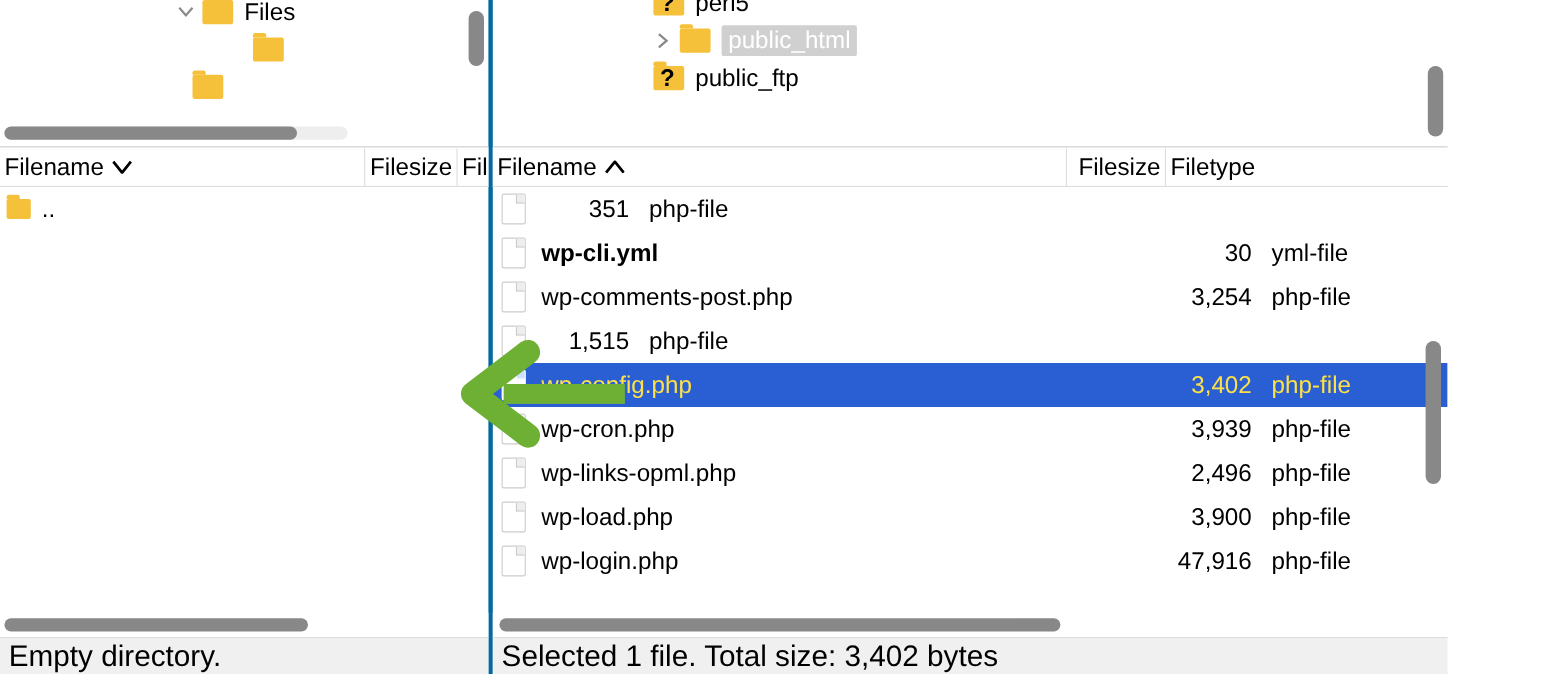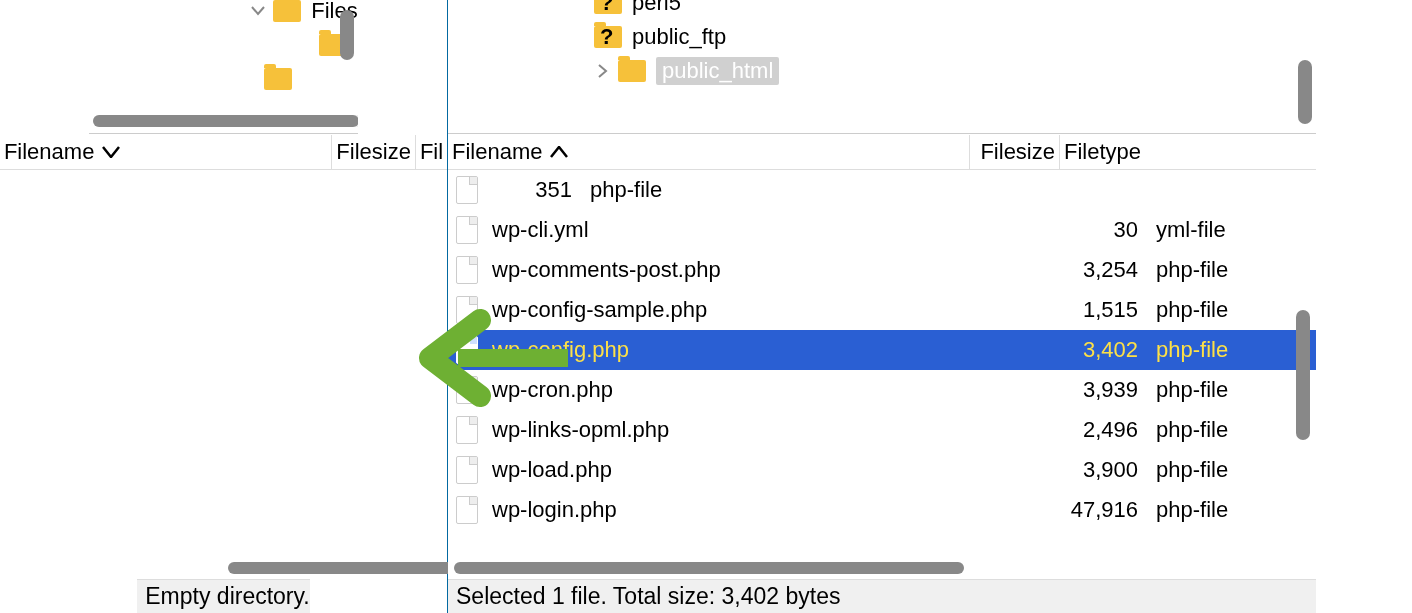--- a/index.html
+++ b/index.html
@@ -23,22 +23,21 @@
       height: 100%;
     }
     .pane {
       display: flex;
       flex-direction: column;
       height: 100%;
       position: relative;
     }
     .pane-left {
       width: 448px;
-      border-right: 1px solid #0369a1;
-      align-items: center;
+      border-right: 4px solid #0369a1;
     }
     .pane-right {
       width: 868px;
     }
     .tree-area {
       height: 134px;
       position: relative;
       overflow: hidden;
       border-bottom: 1px solid #ccc;
     }
@@ -199,21 +198,21 @@
       white-space: nowrap;
       padding-left: 8px;
     }
     .status-bar {
       height: 34px;
       background: #f0f0f0;
       border-top: 1px solid #ddd;
       display: flex;
       align-items: center;
       padding-left: 8px;
-      font-size: 23px;
+      font-size: 27px;
     }
     .arrow-annotation {
       position: absolute;
       left: 418px;
       top: 308px;
       z-index: 100;
       pointer-events: none;
     }
     .bottom-hscroll {
       position:relative;
@@ -284,32 +283,32 @@
   </div>
 
   <div class="pane pane-right">
     <div class="tree-area" id="right-tree" style="padding-top:0;">
       <div class="tree-row" style="padding-left: 146px; margin-top: -14px;">
           <span class="disclosure" style="margin-left: -24px;"></span>
           <span class="folder-icon q"></span>
           <span class="tree-label">perl5</span>
         </div>
         <div class="tree-row" style="padding-left: 146px;">
-          <span class="disclosure" style="margin-left: -24px;"></span>
-          <span class="folder-icon q"></span>
-          <span class="tree-label">public_ftp</span>
-        </div>
-        <div class="tree-row" style="padding-left: 146px;">
           <span class="disclosure">
             <svg width="10" height="14" viewBox="0 0 10 14">
               <path d="M1 1 L8 7 L1 13" fill="none" stroke="#888" stroke-width="2"></path>
             </svg>
           </span>
           <span class="folder-icon"></span>
           <span class="tree-label selected">public_html</span>
+        </div>
+        <div class="tree-row" style="padding-left: 146px;">
+          <span class="disclosure" style="margin-left: -24px;"></span>
+          <span class="folder-icon q"></span>
+          <span class="tree-label">public_ftp</span>
         </div>
         <div class="vscroll-pill" style="top:60px; height:64px;"></div>
     </div>
     <div class="header-row">
       <div class="col-header col-name-h">
         <span>Filename</span>
         <span class="sort-arrow">
           <svg width="18" height="12" viewBox="0 0 18 12">
               <path d="M1 11 L9 1 L17 11" fill="none" stroke="#000" stroke-width="2.5"></path>
             </svg>
@@ -323,33 +322,32 @@
       </div>
     </div>
     <div class="file-list" id="right-files" style="position:relative;">
       <div class="file-row">
           <span class="file-icon"></span>
           <span class="col-size">351</span>
           <span class="col-type">php-file</span>
         </div>
         <div class="file-row">
           <span class="file-icon"></span>
-          <span class="col-name" style="flex:0 0 566px;">wp-cli.yml</span>
+          <span class="col-name" style="flex:0 0 566px;font-weight:bold;">wp-cli.yml</span>
           <span class="col-size">30</span>
           <span class="col-type">yml-file</span>
         </div>
         <div class="file-row">
           <span class="file-icon"></span>
           <span class="col-name" style="flex:0 0 566px;">wp-comments-post.php</span>
           <span class="col-size">3,254</span>
           <span class="col-type">php-file</span>
         </div>
         <div class="file-row">
           <span class="file-icon"></span>
-          <span class="col-name" style="flex:0 0 566px;">wp-config-sample.php</span>
           <span class="col-size">1,515</span>
           <span class="col-type">php-file</span>
         </div>
         <div class="file-row selected">
           <span class="file-icon"></span>
           <span class="col-name" style="flex:0 0 566px;">wp-config.php</span>
           <span class="col-size">3,402</span>
           <span class="col-type">php-file</span>
         </div>
         <div class="file-row">

